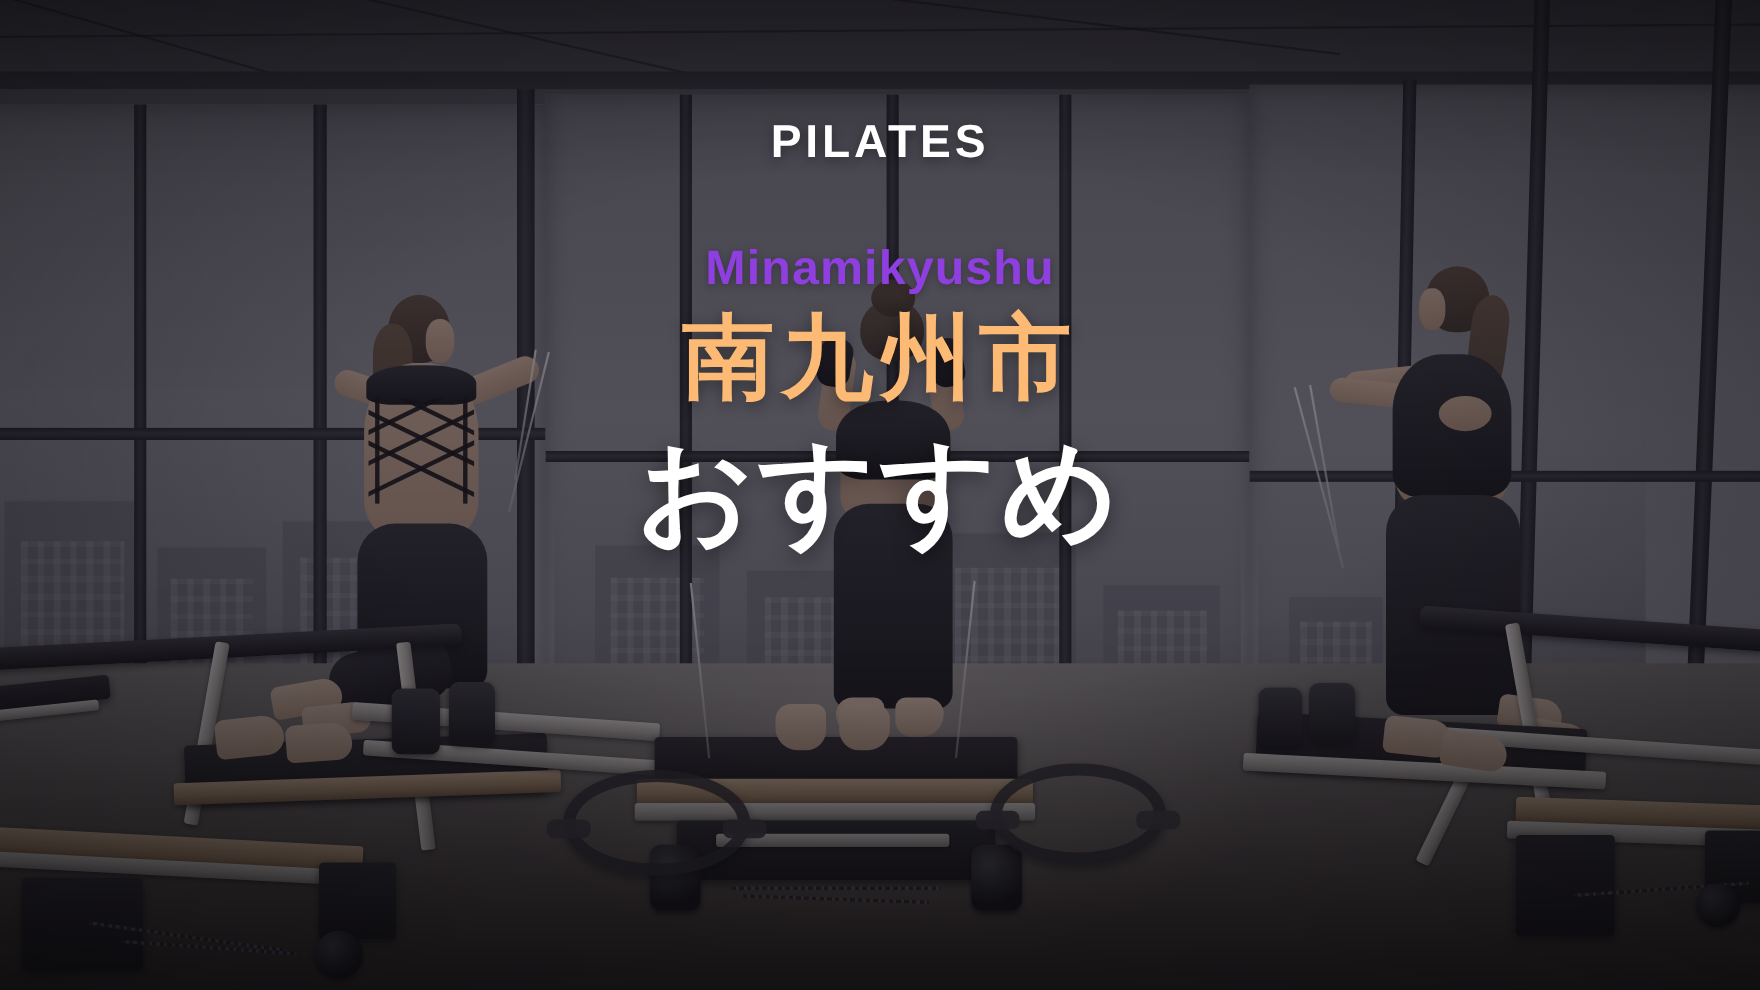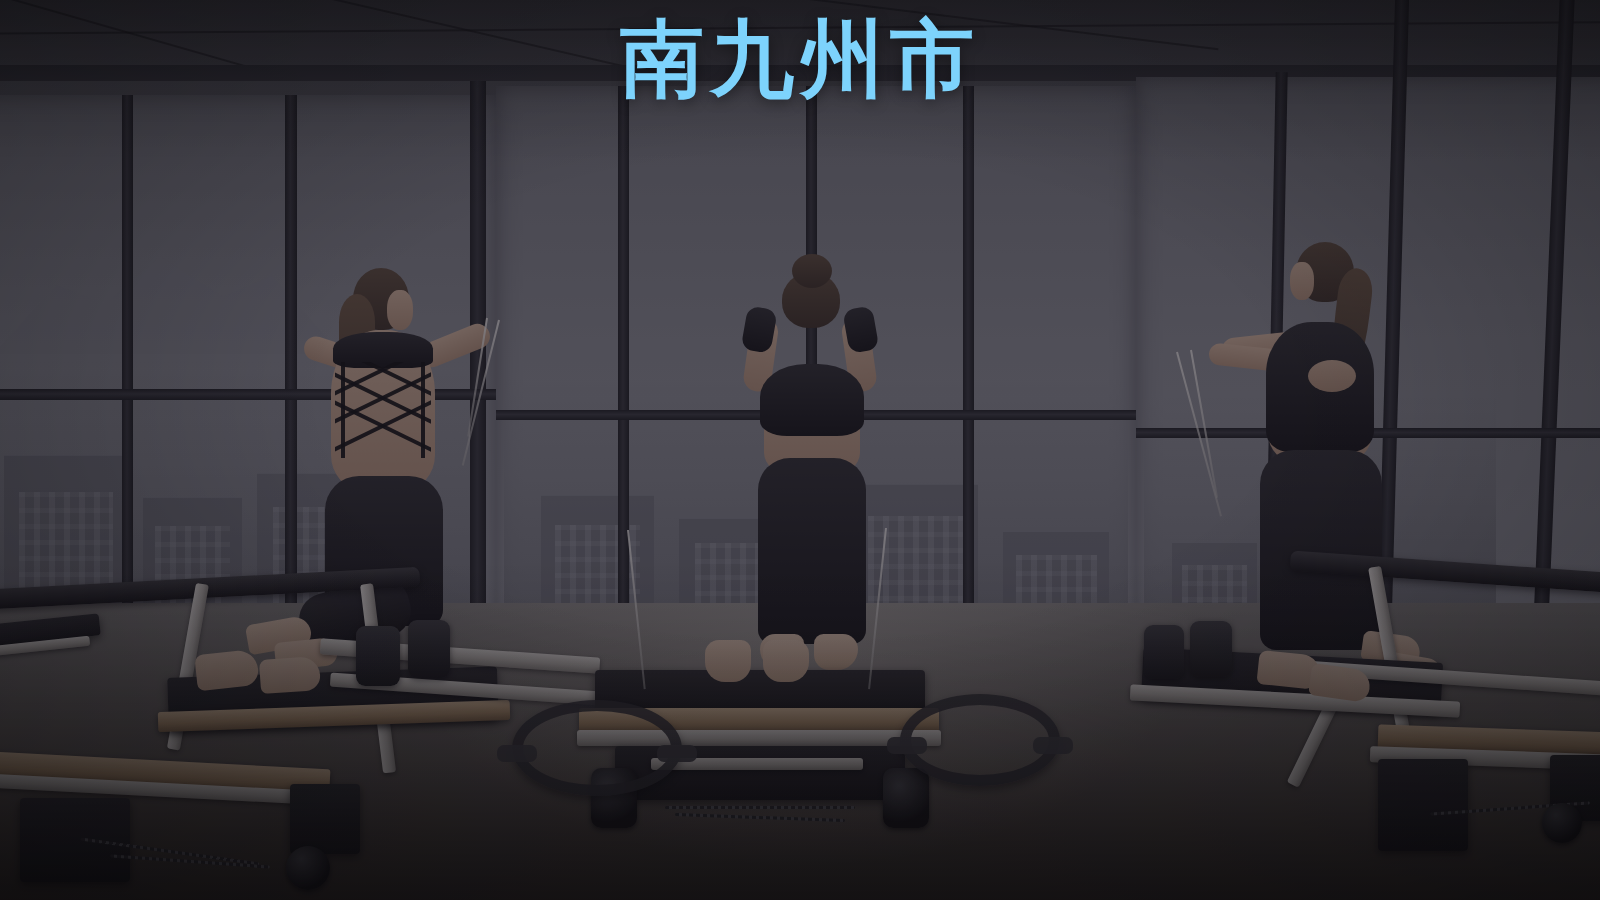--- a/index.html
+++ b/index.html
@@ -238,21 +238,21 @@
     letter-spacing: 1px;
     color: #8f3fe0;
     line-height: 1;
     text-shadow: 0 2px 8px rgba(0,0,0,.30);
   }
   .city-jp {
     margin-top: 14px;
     font-size: 84px;
     font-weight: 700;
     letter-spacing: 6px;
-    color: #7dd3fc;
+    color: #fdba74;
     line-height: 1.08;
     text-shadow: 0 3px 14px rgba(0,0,0,.40);
   }
   .title-jp {
     margin-top: 52px;
     font-size: 108px;
     font-weight: 700;
     letter-spacing: 2px;
     color: #ffffff;
     line-height: 1.12;
@@ -466,20 +466,23 @@
       <div class="carriage" style="left:0; top:20px; width:130px; height:22px; transform:rotate(-6deg);"></div>
       <div class="rail" style="left:0; top:42px; width:120px; height:10px; transform:rotate(-6deg);"></div>
     </div>
 
   </div>
 
   <div class="tint"></div>
   <div class="vignette"></div>
 
   <div class="content">
-
+    <div class="eyebrow">PILATES</div>
+
+    <div class="romaji">Minamikyushu</div>
 
     <div class="city-jp">南九州市</div>
 
 
+    <div class="subtitle-jp">おすすめ</div>
   </div>
 
 </div>
 
 </body></html>

